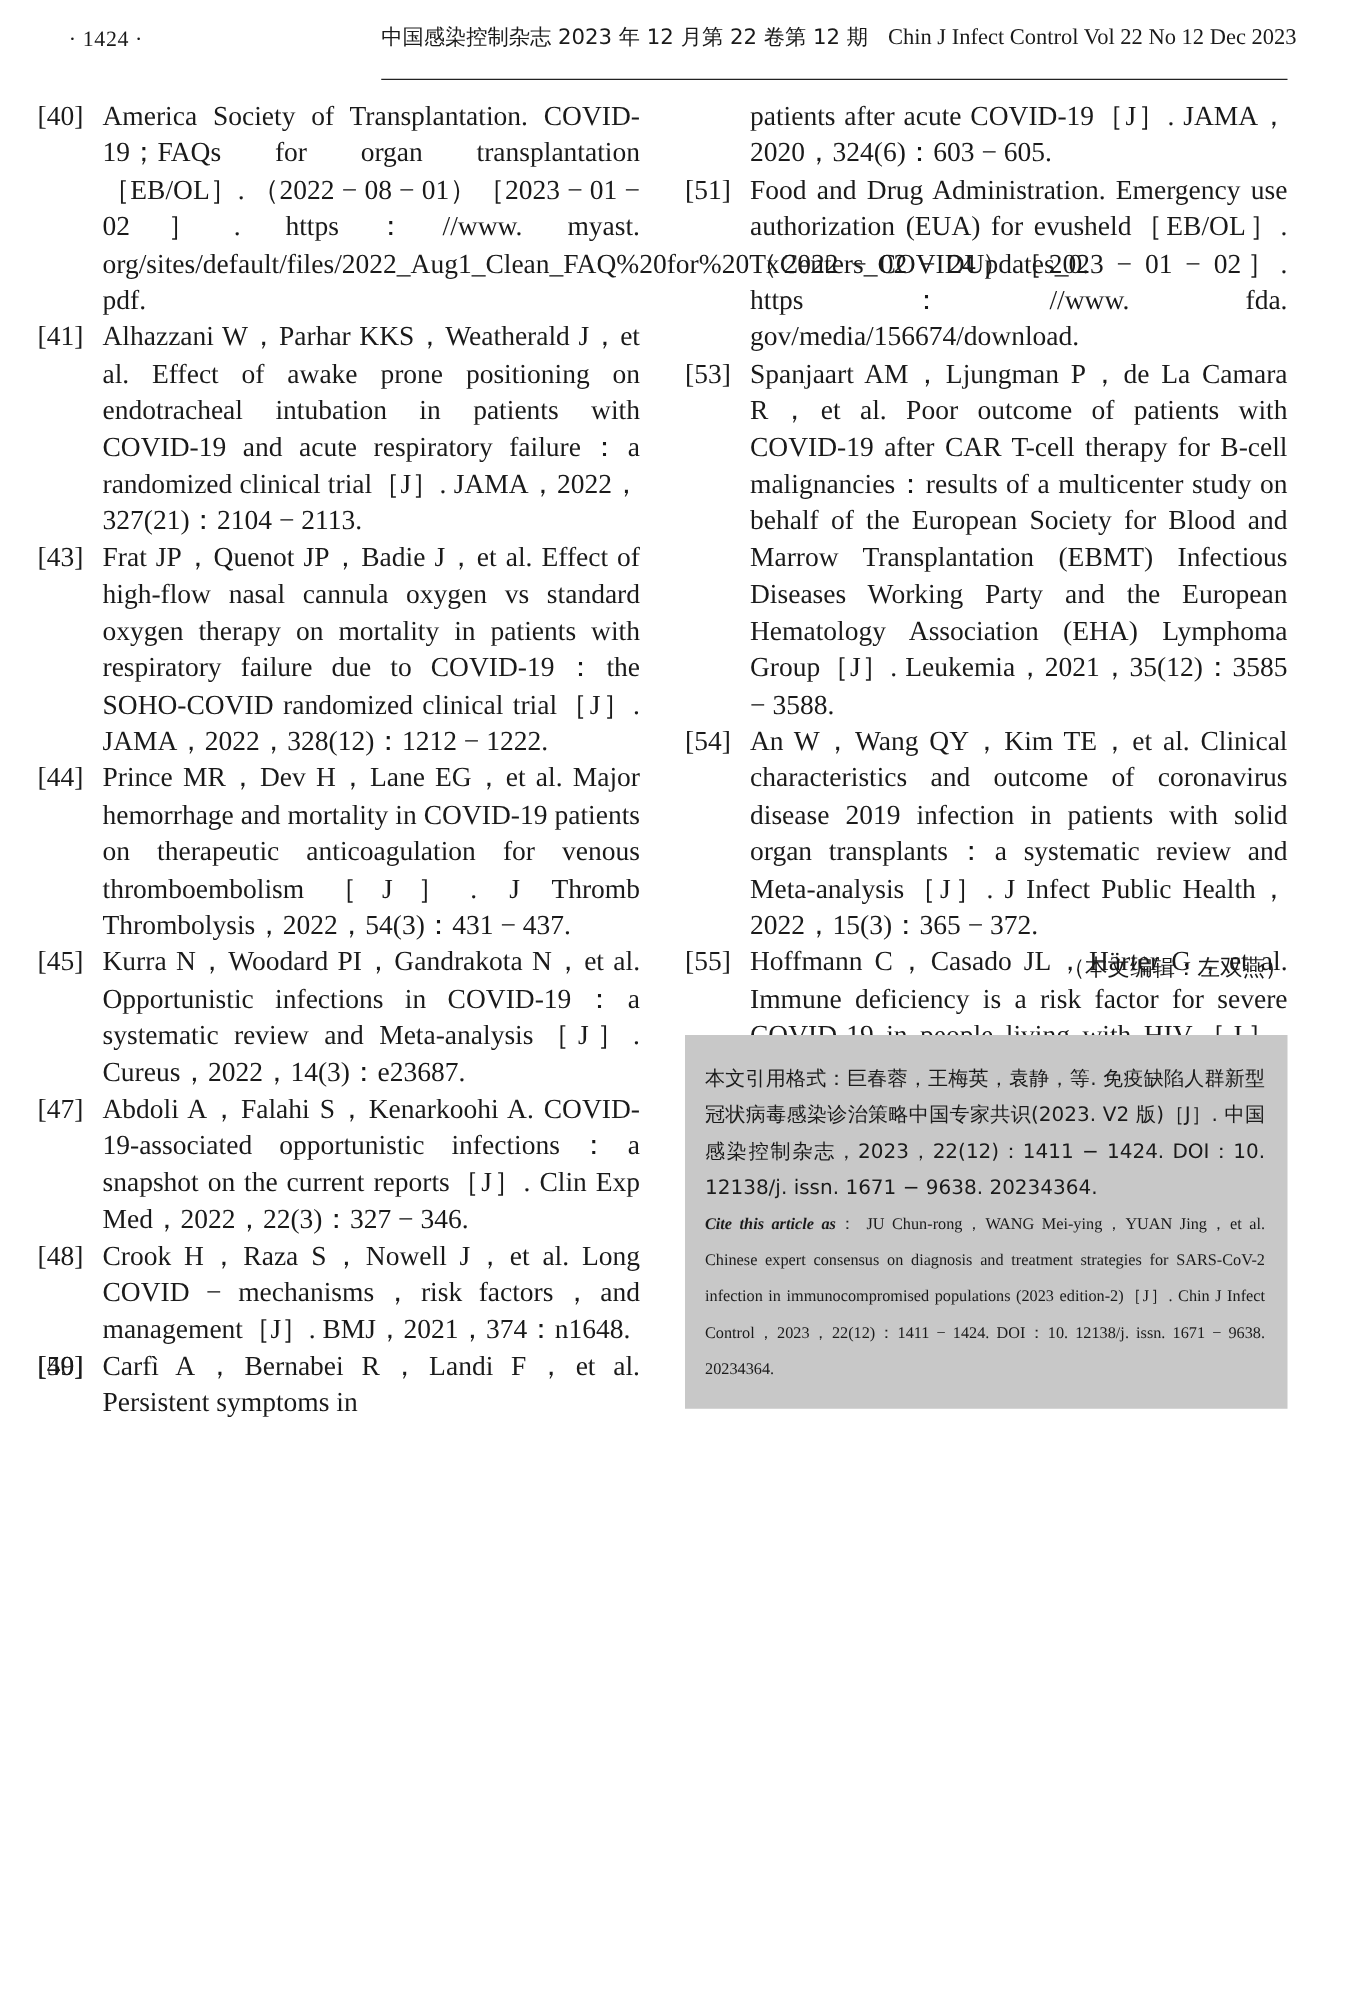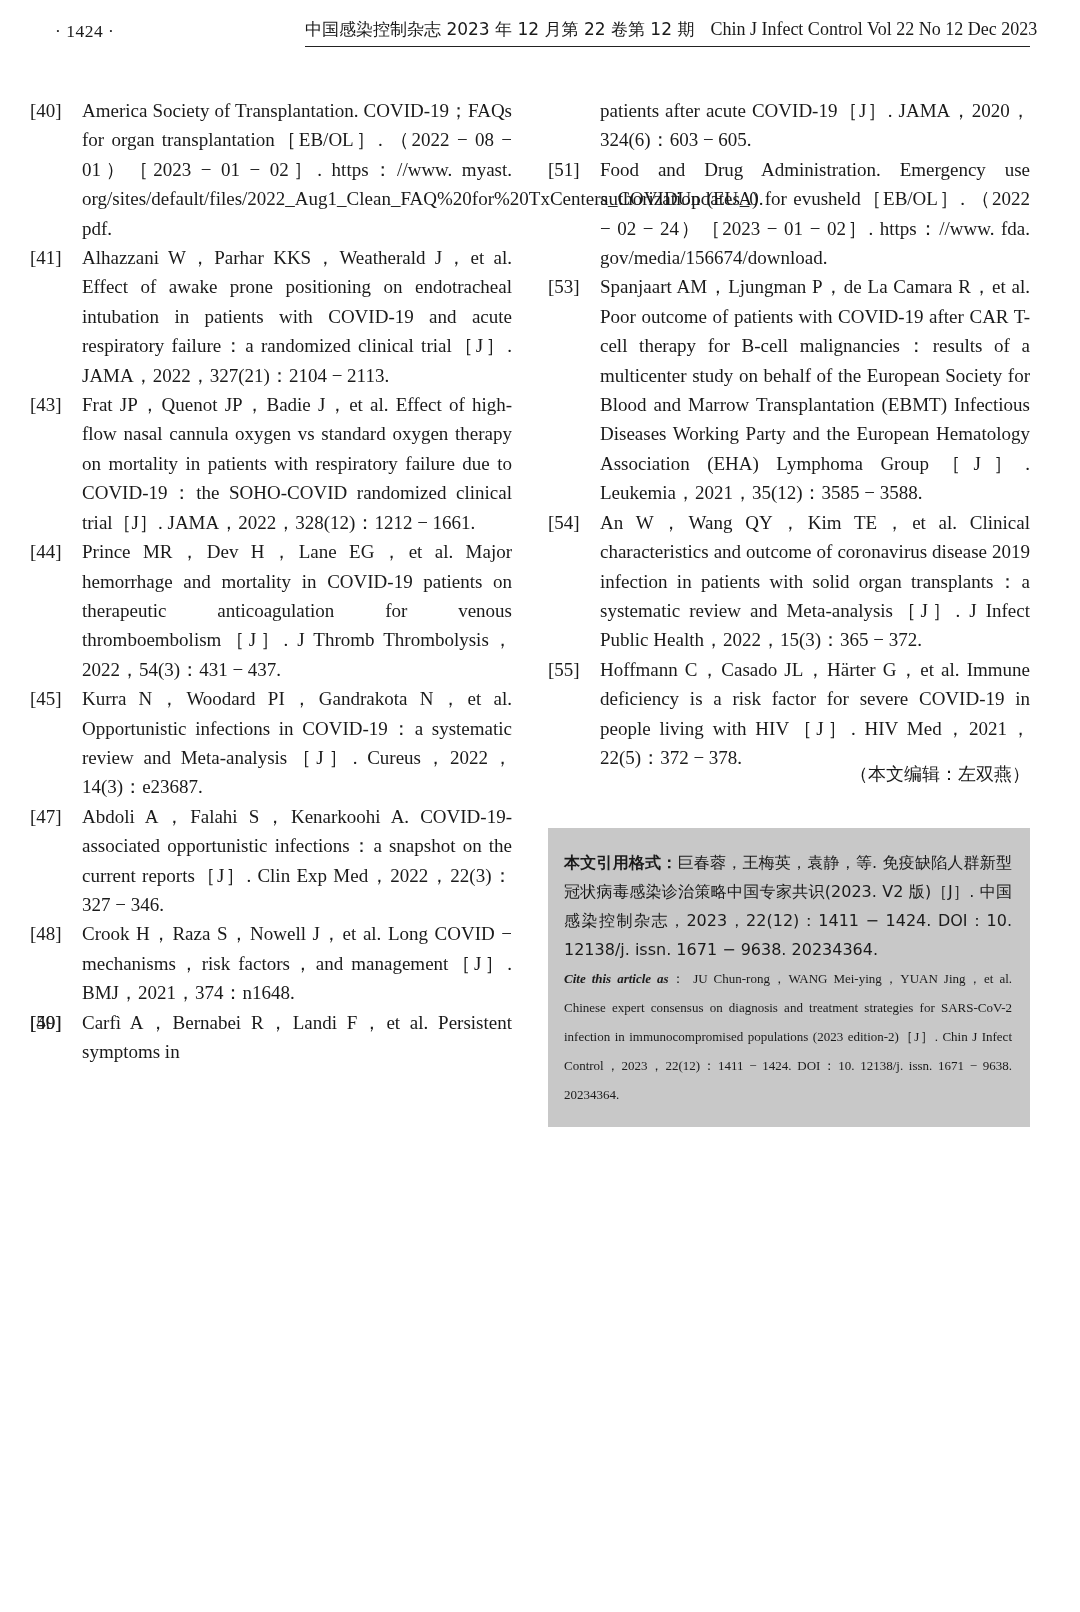--- a/index.html
+++ b/index.html
@@ -40,38 +40,37 @@
     white-space: nowrap;
   }
   .head-center {
     position: absolute;
     left: 305px;
     top: 6px;
     width: 725px;
     text-align: right;
     font-size: 18px;
     white-space: nowrap;
-    padding-bottom: 5px;
+    padding-bottom: 22px;
     border-bottom: 1.2px solid #222;
     font-family: "Liberation Serif", "DejaVu Serif", serif;
   }
   .head-center .cn {
     font-family: "DejaVu Sans", "Liberation Sans", sans-serif;
     font-size: 17px;
   }
   .head-center .gap { display:inline-block; width: 16px; }
 
   
   .col {
     position: absolute;
     top: 78px;
     width: 482px;
-    font-size: 19px;
+    font-size: 22px;
     line-height: 29.4px;
-    margin-top: 18px;
   }
   .col-left  { left: 30px;  }
   .col-right { left: 548px; }
 
   .ref {
     position: relative;
     padding-left: 52px;
     text-align: justify;
     text-justify: inter-word;
     margin: 0;
@@ -116,21 +115,21 @@
     line-height: 29px;
   }
   .cite-cn {
     font-family: "DejaVu Sans", "Liberation Sans", sans-serif;
     font-size: 16px;
     line-height: 29px;
     text-align: justify;
     margin: 0;
   }
   .cite-cn .lead {
-    font-weight: bold;
+    font-weight: normal;
   }
   .cite-en {
     font-family: Liberation Serif, serif;
     font-size: 13px;
     line-height: 29px;
     text-align: justify;
     margin: 0;
   }
   .cite-en .lead {
     font-weight: bold;
@@ -151,21 +150,21 @@
 
   <div class="col col-left">
 
     <p class="ref">
       <span class="num">[40]</span><span>America Society of Transplantation. COVID-19；FAQs for organ transplantation［EB/OL］. （2022 − 08 − 01）［2023 − 01 − 02］. https：//www. myast. org/sites/default/files/2022_Aug1_Clean_FAQ%20for%20TxCenters_COVIDUpdates_0. pdf.</span>
     </p>
     <p class="ref">
       <span class="num">[41]</span><span>Alhazzani W，Parhar KKS，Weatherald J，et al. Effect of awake prone positioning on endotracheal intubation in patients with COVID-19 and acute respiratory failure：a randomized clinical trial［J］. JAMA，2022，327(21)：2104 − 2113.</span>
     </p>
     <p class="ref">
-      <span class="num">[43]</span><span>Frat JP，Quenot JP，Badie J，et al. Effect of high-flow nasal cannula oxygen vs standard oxygen therapy on mortality in patients with respiratory failure due to COVID-19：the SOHO-COVID randomized clinical trial［J］. JAMA，2022，328(12)：1212 − 1661.</span>
+      <span class="num">[43]</span><span>Frat JP，Quenot JP，Badie J，et al. Effect of high-flow nasal cannula oxygen vs standard oxygen therapy on mortality in patients with respiratory failure due to COVID-19：the SOHO-COVID randomized clinical trial［J］. JAMA，2022，328(12)：1212 − 1222.</span>
     </p>
     <p class="ref">
       <span class="num">[44]</span><span>Prince MR，Dev H，Lane EG，et al. Major hemorrhage and mortality in COVID-19 patients on therapeutic anticoagulation for venous thromboembolism［J］. J Thromb Thrombolysis，2022，54(3)：431 − 437.</span>
     </p>
     <p class="ref">
       <span class="num">[45]</span><span>Kurra N，Woodard PI，Gandrakota N，et al. Opportunistic infections in COVID-19：a systematic review and Meta-analysis［J］. Cureus，2022，14(3)：e23687.</span>
     </p>
     <p class="ref">
       <span class="num">[47]</span><span>Abdoli A，Falahi S，Kenarkoohi A. COVID-19-associated opportunistic infections：a snapshot on the current reports［J］. Clin Exp Med，2022，22(3)：327 − 346.</span>
     </p>

